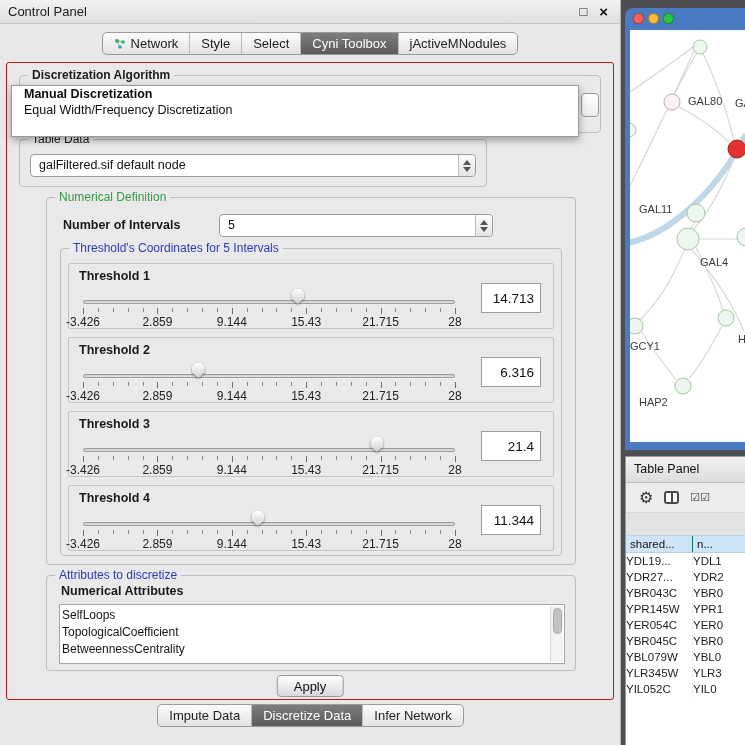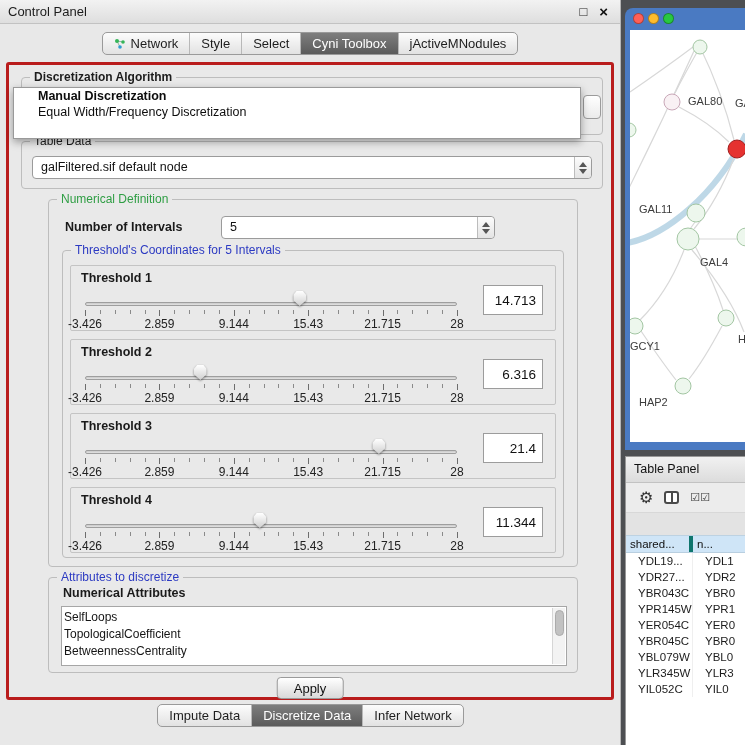--- a/index.html
+++ b/index.html
@@ -13,35 +13,35 @@
   .tb-min{font-size:13px;color:#222;}
   .tb-close{font-size:15px;font-weight:bold;color:#111;}
 
   .tabrow{display:flex;justify-content:center;margin-top:8px;}
   .seg{display:flex;height:23px;border:1px solid #9a9a9a;border-radius:5px;background:linear-gradient(#fcfcfc,#e2e2e2);overflow:hidden;font-size:13px;}
   .segitem{display:flex;align-items:center;padding:0 11px;border-right:1px solid #b8b8b8;color:#1e1e1e;white-space:nowrap;}
   .segitem:last-child{border-right:none;}
   .segitem.selected{background:linear-gradient(#7e7e7e,#5b5b5b);color:#fff;}
   .neticon{display:inline-flex;margin-right:5px;}
 
-  #main-panel{position:absolute;left:6px;top:62px;width:608px;height:638px;border:3px solid #b91c1c;border-radius:3px;background:#e9e9e9;}
+  #main-panel{position:absolute;left:6px;top:62px;width:608px;height:638px;border:1px solid #b91c1c;border-radius:3px;background:#e9e9e9;}
   .group{position:absolute;border:1px solid #bdbdbd;border-radius:4px;}
   .gtitle{position:absolute;top:-8px;left:8px;background:#e9e9e9;padding:0 4px;font-size:12px;color:#1c1c1c;white-space:nowrap;}
   .gtitle.bold{font-weight:bold;}
   .gtitle.green{color:#2f9e44;}
   .gtitle.blue{color:#2c3ac2;}
 
   #algo-group{left:12px;top:12px;width:582px;height:58px;}
   #combo-fragment{position:absolute;left:574px;top:30px;width:18px;height:24px;background:linear-gradient(#ffffff,#ebebeb);border:1px solid #9b9b9b;border-radius:4px;z-index:5;}
   #algo-popup{position:absolute;left:4px;top:22px;width:568px;height:52px;background:#fff;border:1px solid #9a9a9a;box-shadow:0 3px 8px rgba(0,0,0,.35);z-index:40;}
   .dd-placeholder{height:17px;line-height:17px;text-align:center;color:#b9b9b9;font-size:12px;}
-  .dd-item{font-size:12.5px;line-height:16px;padding-left:4px;color:#0d0d0d;margin-left:20px;}
+  .dd-item{font-size:12.5px;line-height:16px;padding-left:12px;color:#0d0d0d;}
   .dd-first{font-weight:bold;}
 
-  #tabledata-group{left:12px;top:76px;width:582px;height:48px;}
+  #tabledata-group{left:12px;top:76px;width:468px;height:48px;}
   .combo{position:absolute;height:23px;background:#fff;border:1px solid #9b9b9b;border-radius:4px;font-size:12.5px;}
   .combo-text{position:absolute;left:8px;top:0;line-height:21px;white-space:nowrap;color:#111;}
   .spin{position:absolute;right:0;top:0;bottom:0;width:17px;border-left:1px solid #bcbcbc;background:linear-gradient(#fcfcfc,#e4e4e4);border-radius:0 4px 4px 0;display:flex;flex-direction:column;align-items:center;justify-content:center;gap:2px;}
   .tri-up{width:0;height:0;border-left:4px solid transparent;border-right:4px solid transparent;border-bottom:5px solid #555;}
   .tri-down{width:0;height:0;border-left:4px solid transparent;border-right:4px solid transparent;border-top:5px solid #555;}
   #tabledata-combo{left:10px;right:10px;top:14px;}
 
   #interval-group{left:39px;top:134px;width:530px;height:368px;}
   .ni-label{position:absolute;left:16px;top:20px;font-size:12.5px;font-weight:bold;}
   #ni-combo{left:172px;top:16px;width:274px;}
@@ -80,25 +80,25 @@
   #table-panel{position:absolute;left:625px;top:456px;width:120px;height:289px;background:#e6e6e6;border-top:1px solid #979797;border-left:1px solid #979797;display:flex;flex-direction:column;overflow:hidden;}
   .tp-header{height:26px;background:linear-gradient(#f1f1f1,#dcdcdc);border-bottom:1px solid #c2c2c2;font-size:12.5px;line-height:25px;padding-left:8px;color:#111;}
   .tp-toolbar{height:30px;display:flex;align-items:center;gap:11px;padding-left:13px;background:#ececec;border-bottom:1px solid #d8d8d8;}
   .tb-gear{font-size:16px;color:#333;line-height:1;}
   .icon-cols{width:15px;height:13px;border:2px solid #4a4a4a;border-radius:3px;background:#fff;position:relative;}
   .icon-cols::after{content:"";position:absolute;top:0;bottom:0;left:50%;width:2px;margin-left:-1px;background:#4a4a4a;}
   .tb-checks{font-size:11px;color:#333;line-height:1;}
   .tp-gap{height:22px;background:#e3e3e3;}
   #grid-header{display:flex;height:18px;background:#cfe5f7;border-top:1px solid #bdd2e2;border-bottom:1px solid #b9cfe0;}
   #grid-header .gcell{font-size:11.5px;line-height:16px;padding-left:4px;color:#111;overflow:hidden;white-space:nowrap;}
-  .gcol1{width:67px;flex:none;border-right:4px solid #0f766e;}
+  .gcol1{width:67px;flex:none;border-right:1px solid #0f766e;}
   .gcol2{flex:1;}
   #grid-rows{flex:1;background:#fff;}
   .grow{display:flex;height:16px;}
-  .grow .gcell{font-size:11.5px;line-height:16px;padding-left:12px;white-space:nowrap;overflow:hidden;color:#1c1c1c;}
+  .grow .gcell{font-size:11.5px;line-height:16px;padding-left:0;white-space:nowrap;overflow:hidden;color:#1c1c1c;}
   .grow .gcol1{border-right:1px solid #efefef;}
 </style>
 </head>
 <body>
 
 <div id="left-panel">
   <div class="titlebar">
     <span class="tb-title">Control Panel</span>
     <span class="tb-icons">
       <span class="tb-min">□</span>

